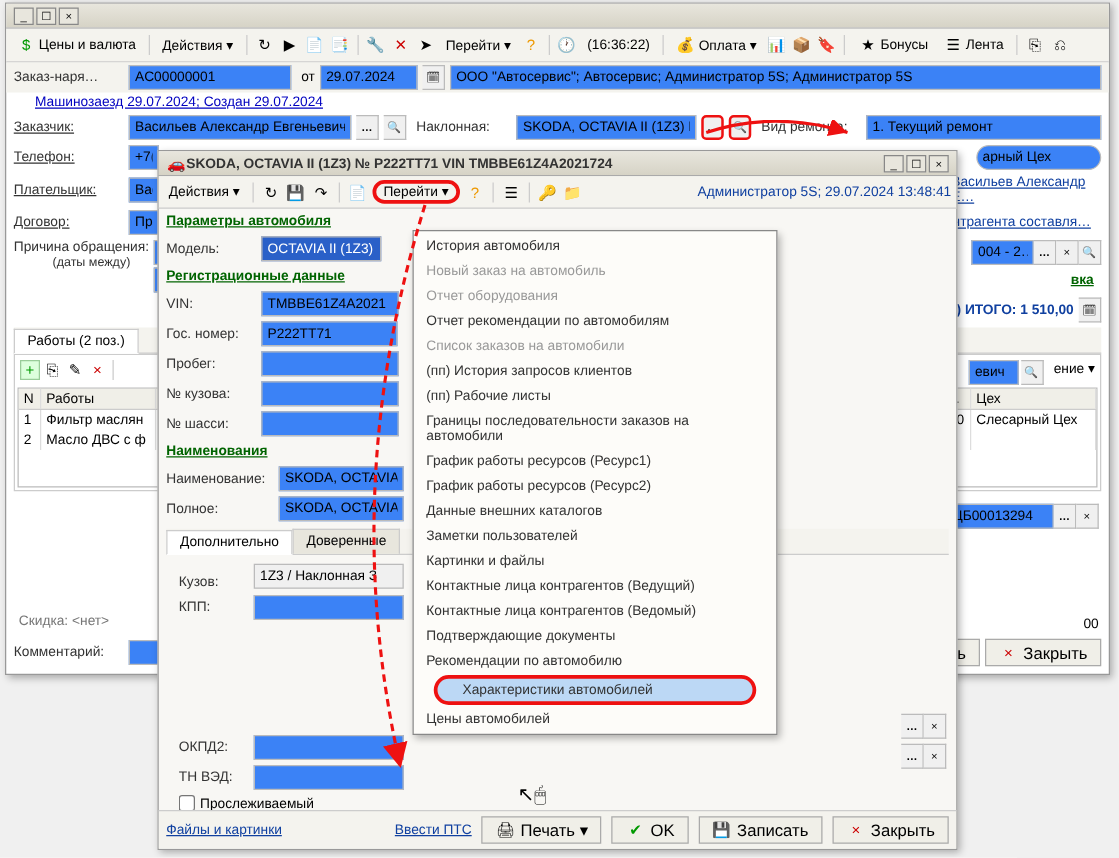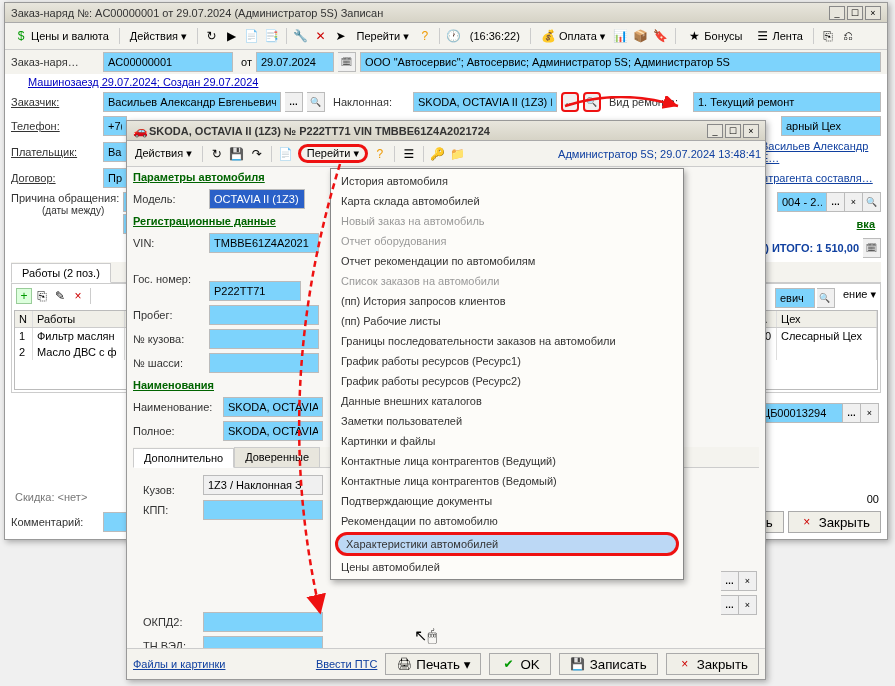--- a/index.html
+++ b/index.html
@@ -81,21 +81,21 @@
     text-decoration: underline;
     color: #333;
     cursor: pointer;
   }
   .form-label-plain {
     min-width: 88px;
     color: #333;
   }
   .input {
     border: 1px solid #bbb;
-    background: #7dd3fc;
+    background: #3b82f6;
     padding: 2px 4px;
     font-size: 11px;
     height: 20px;
     line-height: 14px;
   }
   .input-btn {
     width: 18px; height: 20px;
     border: 1px solid #bbb;
     background: #f0f0f0;
     border-left: none;
@@ -141,40 +141,40 @@
     display: flex;
     background: #f0efe8;
     border-bottom: 1px solid #ccc;
   }
   .grid-cell {
     padding: 2px 4px;
     border-right: 1px solid #ddd;
   }
   .dropdown-menu {
     position: absolute;
-    left: 330px; top: 168px;
-    width: 354px;
+    left: 330px; top: 184px;
+    width: 292px;
     background: #fdfcf9;
     border: 1px solid #888;
     box-shadow: 2px 3px 6px rgba(0,0,0,0.3);
     z-index: 5;
     padding: 2px 0;
   }
   .menu-item {
     padding: 4px 10px;
     cursor: pointer;
     color: #333;
   }
   .menu-item.disabled { color: #999; }
   .menu-item.highlight {
     background: #bcd8f5;
     border: 3px solid #e11;
     border-radius: 14px;
-    margin: 1px 4px;
-    padding: 3px 8px;
+    margin: 1px 16px;
+    padding: 3px 20px;
   }
   .footer-bar {
     position: absolute;
     bottom: 0; left: 0; right: 0;
     background: #f4f3ee;
     border-top: 1px solid #ccc;
     padding: 4px 6px;
     display: flex;
     align-items: center;
     gap: 8px;
@@ -210,21 +210,20 @@
     font-size: 16px;
     pointer-events: none;
   }
 </style>
 </head>
 <body>
 
 <div class="window main-window">
 
   <div class="title-bar">
-    <span class="title-text">Заказ-наряд №: AC00000001 от 29.07.2024 (Администратор 5S) Записан</span>
     <div class="title-controls">
       <div class="title-btn">_</div>
       <div class="title-btn">☐</div>
       <div class="title-btn">×</div>
     </div>
   </div>
 
   <div class="toolbar">
     <div class="toolbar-item">
       <span class="icon-box" style="color:#090;">$</span>
@@ -295,21 +294,21 @@
     <button class="input-btn ellipsis-btn" style="border:2px solid #e11;border-radius:4px;">…</button>
     <button class="input-btn" style="border:2px solid #e11;border-radius:4px;">🔍</button>
     <span class="form-label-plain" style="min-width:80px;margin-left:4px;">Вид ремонта:</span>
     <input class="input" style="flex: 1 1 0%;" value="1. Текущий ремонт">
   </div>
 
   <div class="form-row">
     <span class="form-label">Телефон:</span>
     <input class="input" style="width: 24px;" value="+7(">
     <span style="flex:1;"></span>
-    <input class="input" style="width: 100px;" value="арный Цех">
+    <input class="input" style="width: 100px; border-radius: 10px;" value="арный Цех">
   </div>
 
   <div class="form-row">
     <span class="form-label">Плательщик:</span>
     <input class="input" style="width: 24px;" value="Вас">
     <span style="flex:1;"></span>
     <button class="input-btn">🔍</button>
     <span class="link" style="width:120px;">Васильев Александр Е…</span>
   </div>
 
@@ -458,21 +457,21 @@
   </div>
 
   <div class="section-header">Регистрационные данные</div>
 
   <div class="form-row">
     <span class="form-label-plain" style="min-width:72px;">VIN:</span>
     <input class="input" style="width: 110px;" value="TMBBE61Z4A2021">
   </div>
   <div class="form-row">
     <span class="form-label-plain" style="min-width:72px;">Гос. номер:</span>
-    <input class="input" style="width: 92px; margin-top: 24px;" value="P222TT71">
+    <input class="input" style="width: 109px;" value="P222TT71">
   </div>
   <div class="form-row">
     <span class="form-label-plain" style="min-width:72px;">Пробег:</span>
     <input class="input" style="width: 110px;">
   </div>
   <div class="form-row">
     <span class="form-label-plain" style="min-width:72px;">№ кузова:</span>
     <input class="input" style="width: 110px;">
   </div>
   <div class="form-row">
@@ -549,21 +548,20 @@
     </button>
     <button class="btn">
       <span class="icon-box" style="color:#c00;">×</span>
       <span>Закрыть</span>
     </button>
   </div>
 </div>
 
 <div class="dropdown-menu" id="goto-menu">
     <div class="menu-item">История автомобиля</div>
-    <div class="menu-item">Карта склада автомобилей</div>
     <div class="menu-item disabled">Новый заказ на автомобиль</div>
     <div class="menu-item disabled">Отчет оборудования</div>
     <div class="menu-item">Отчет рекомендации по автомобилям</div>
     <div class="menu-item disabled">Список заказов на автомобили</div>
     <div class="menu-item">(пп) История запросов клиентов</div>
     <div class="menu-item">(пп) Рабочие листы</div>
     <div class="menu-item">Границы последовательности заказов на автомобили</div>
     <div class="menu-item">График работы ресурсов (Ресурс1)</div>
     <div class="menu-item">График работы ресурсов (Ресурс2)</div>
     <div class="menu-item">Данные внешних каталогов</div>

